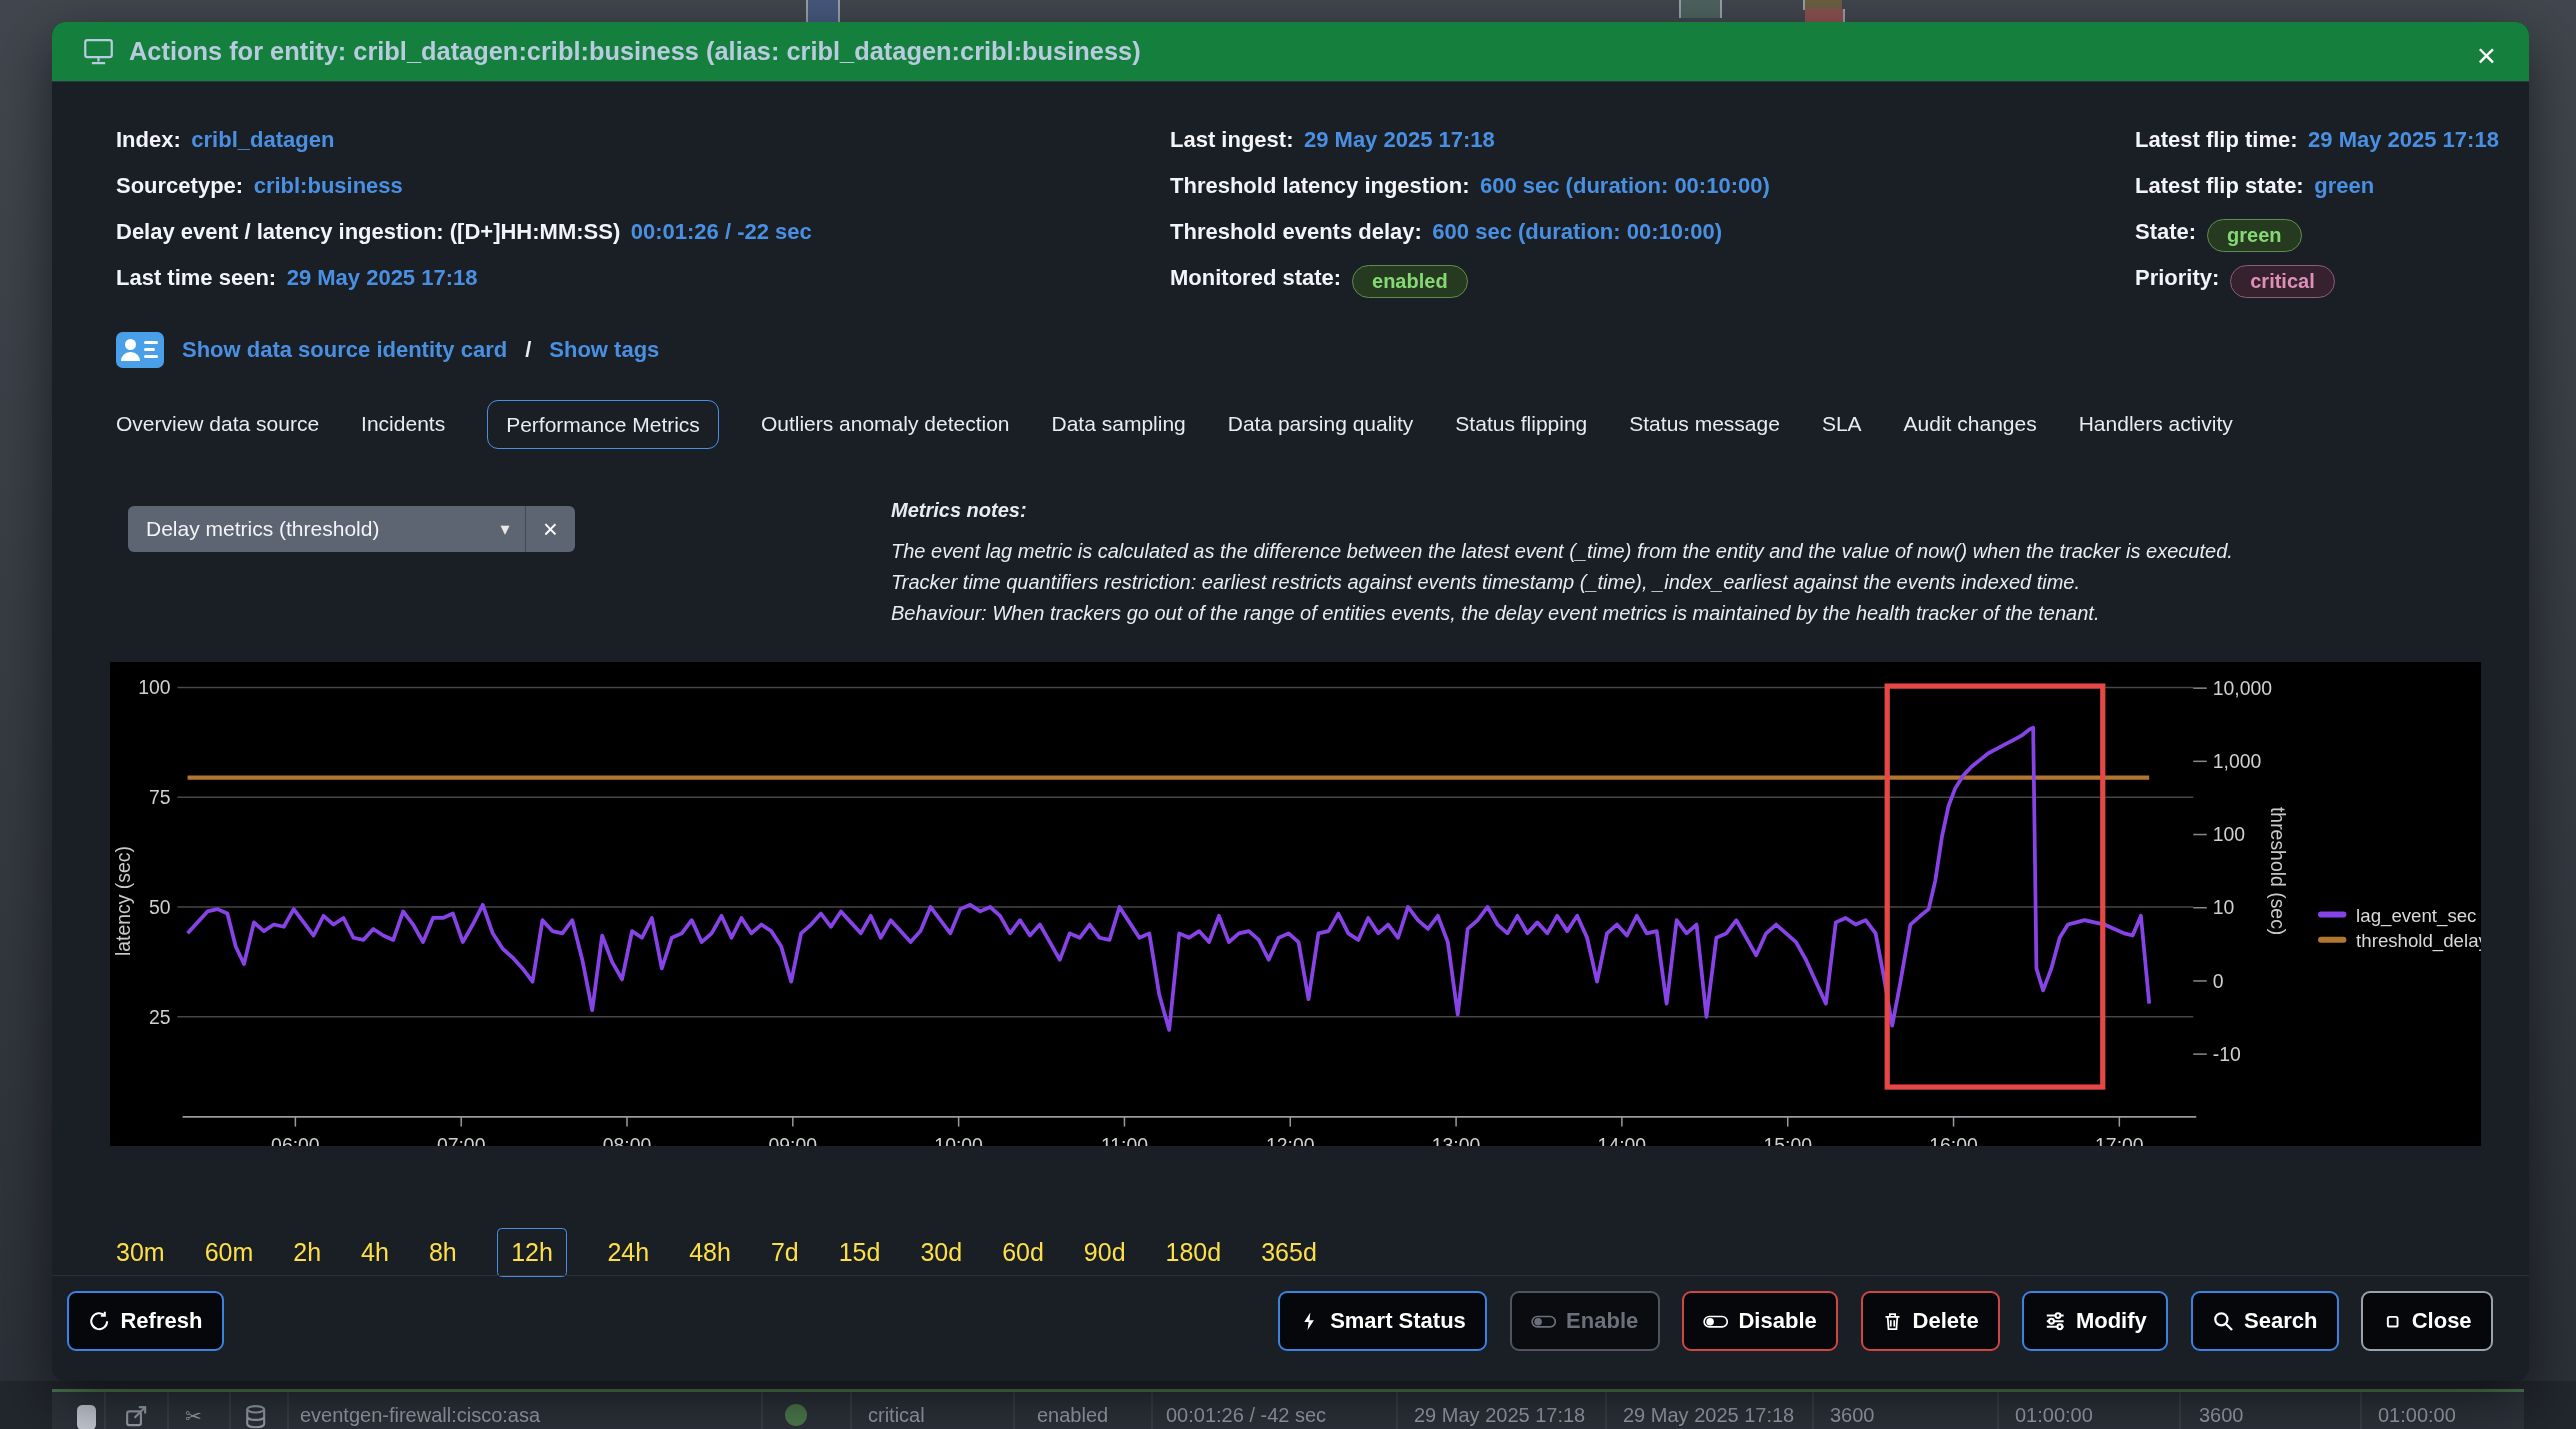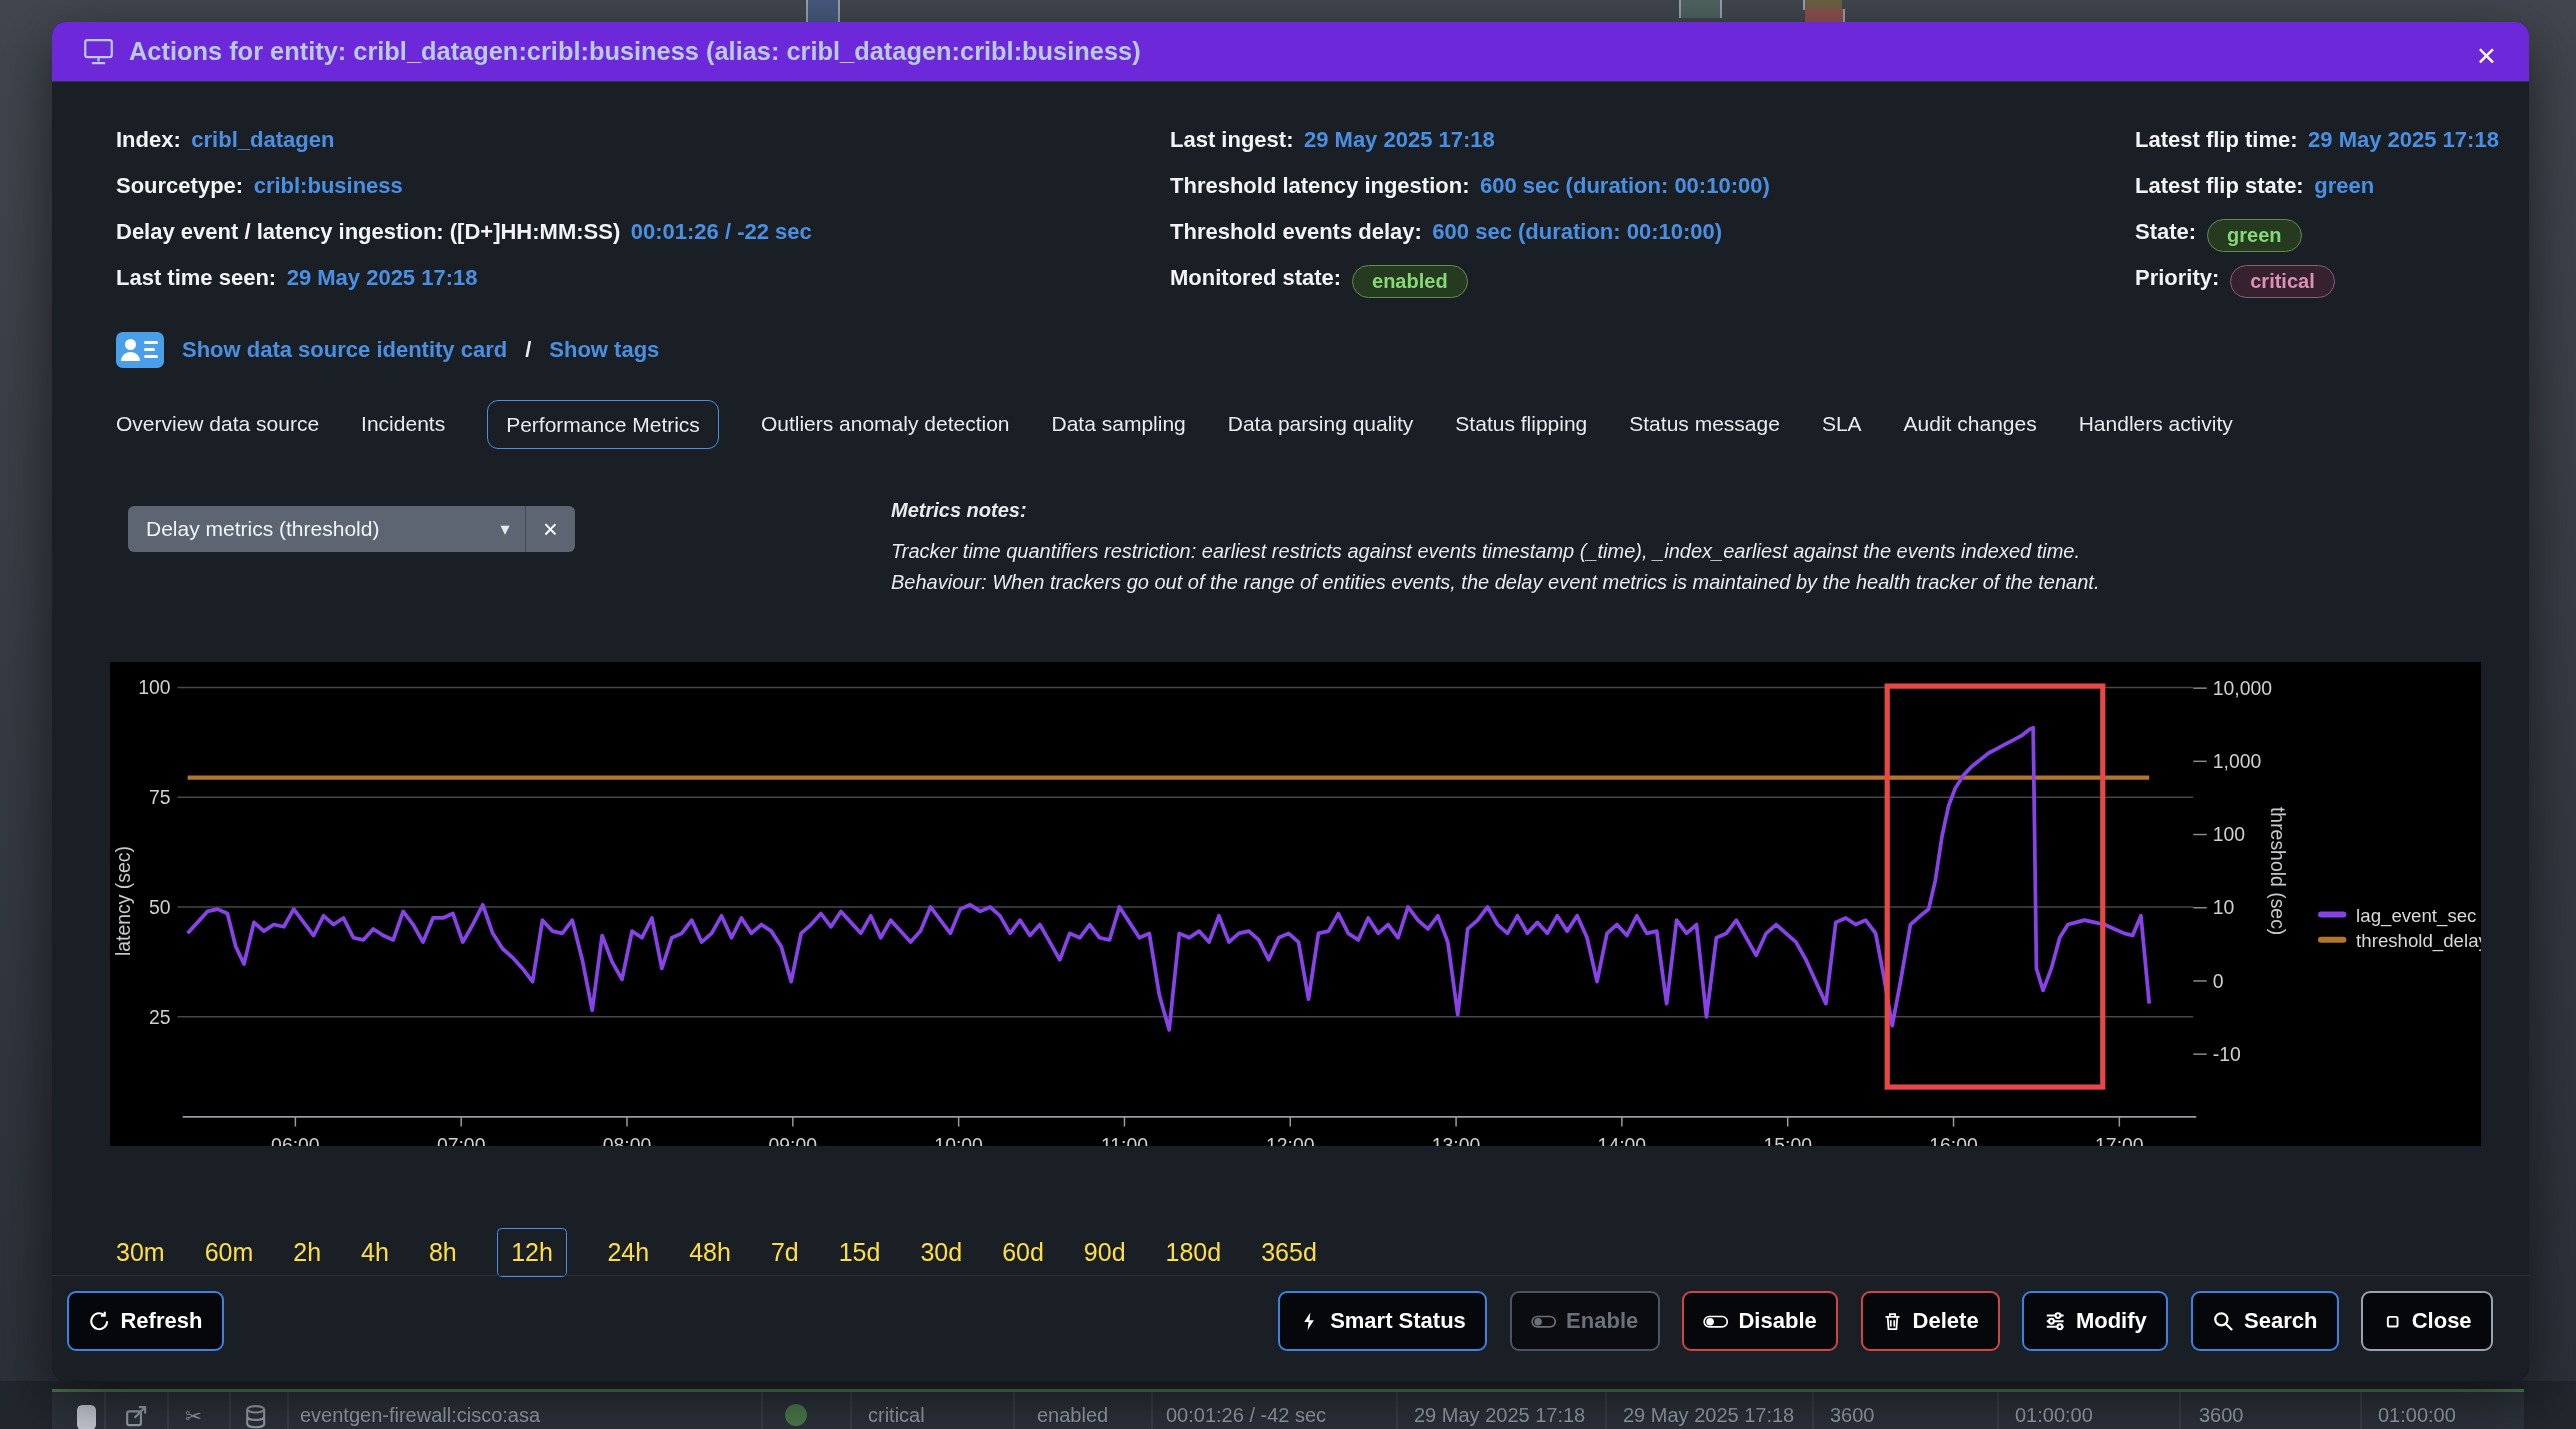--- a/index.html
+++ b/index.html
@@ -11,21 +11,21 @@
   #bg-bottom{position:absolute;left:0;right:0;top:1381px;bottom:0;background:#22262d}
   #bg-bottom .green-line{position:absolute;left:52px;right:52px;top:7.5px;height:3px;background:#4e7a54}
   #bg-bottom .row{position:absolute;left:52px;right:52px;top:10.5px;bottom:0;background:#2d323b;color:#97a0aa;font-size:20px}
   .cell{position:absolute;top:12px;white-space:nowrap}
   .vdiv{position:absolute;top:0;bottom:0;width:1.5px;background:#3a4049}
   .chk{position:absolute;left:25px;top:13.5px;width:19.4px;height:25.4px;border-radius:5.2px;background:#c6ccd5}
   .dot{position:absolute;width:22.4px;height:22.4px;border-radius:50%;background:#4e7d4e;top:12px}
   
   #modal{position:absolute;left:52px;top:22.4px;width:2477px;height:1359px;background:#1a1e25;
     border-radius:13.5px;box-shadow:0 18px 60px rgba(0,0,0,.55)}
-  #modal-header{position:absolute;left:0;top:0;right:0;height:60px;background:#6d28d9;
+  #modal-header{position:absolute;left:0;top:0;right:0;height:60px;background:#15803d;
     border-radius:13.5px 13.5px 0 0;border-bottom:0.7px solid #2e3440;display:flex;align-items:center;gap:15px;padding:0 31px;
     color:#b9cbdf;font-size:25.4px;font-weight:bold}
   #modal-close{position:absolute;right:33px;top:16.4px;font-size:33px;font-weight:300;color:#fff;cursor:pointer;line-height:1}
   .col{position:absolute;top:105px}
   .irow{height:46px;display:flex;align-items:flex-start;gap:10.5px;white-space:nowrap}
   .ilabel{color:#f2f4f7;font-size:22px;font-weight:bold}
   .ivalue{color:#4a90e2;font-size:22px;font-weight:bold}
   .badge{border-radius:747px;padding:3.7px 19.4px;font-size:20px;font-weight:600;border:1.9px solid}
   .badge-green{background:#263a20;border-color:#5f8f4f;color:#86d876}
   .badge-crit{background:#35222e;border-color:#8f5c7c;color:#de8fb6}
@@ -209,20 +209,21 @@
 
   <div id="metric-select">
     <span class="val">Delay metrics (threshold)</span>
     <span class="caret">▾</span>
     <span class="sep"></span>
     <span class="clear">×</span>
   </div>
 
   <div id="notes">
     <div class="title">Metrics notes:</div>
+    <div class="line">The event lag metric is calculated as the difference between the latest event (_time) from the entity and the value of now() when the tracker is executed.</div>
     <div class="line">Tracker time quantifiers restriction: earliest restricts against events timestamp (_time), _index_earliest against the events indexed time.</div>
     <div class="line">Behaviour: When trackers go out of the range of entities events, the delay event metrics is maintained by the health tracker of the tenant.</div>
   </div>
 
   <div id="chart">
     <svg id="chart-svg" width="2371" height="484" viewBox="0 0 3172 648">
         <g>
           <line x1="89" x2="2788" y1="34" y2="34" stroke="#474747" stroke-width="2"></line>
           <text x="80" y="43" fill="#cfd0d2" font-size="26" text-anchor="end">100</text>
           <line x1="89" x2="2788" y1="181" y2="181" stroke="#474747" stroke-width="2"></line>

